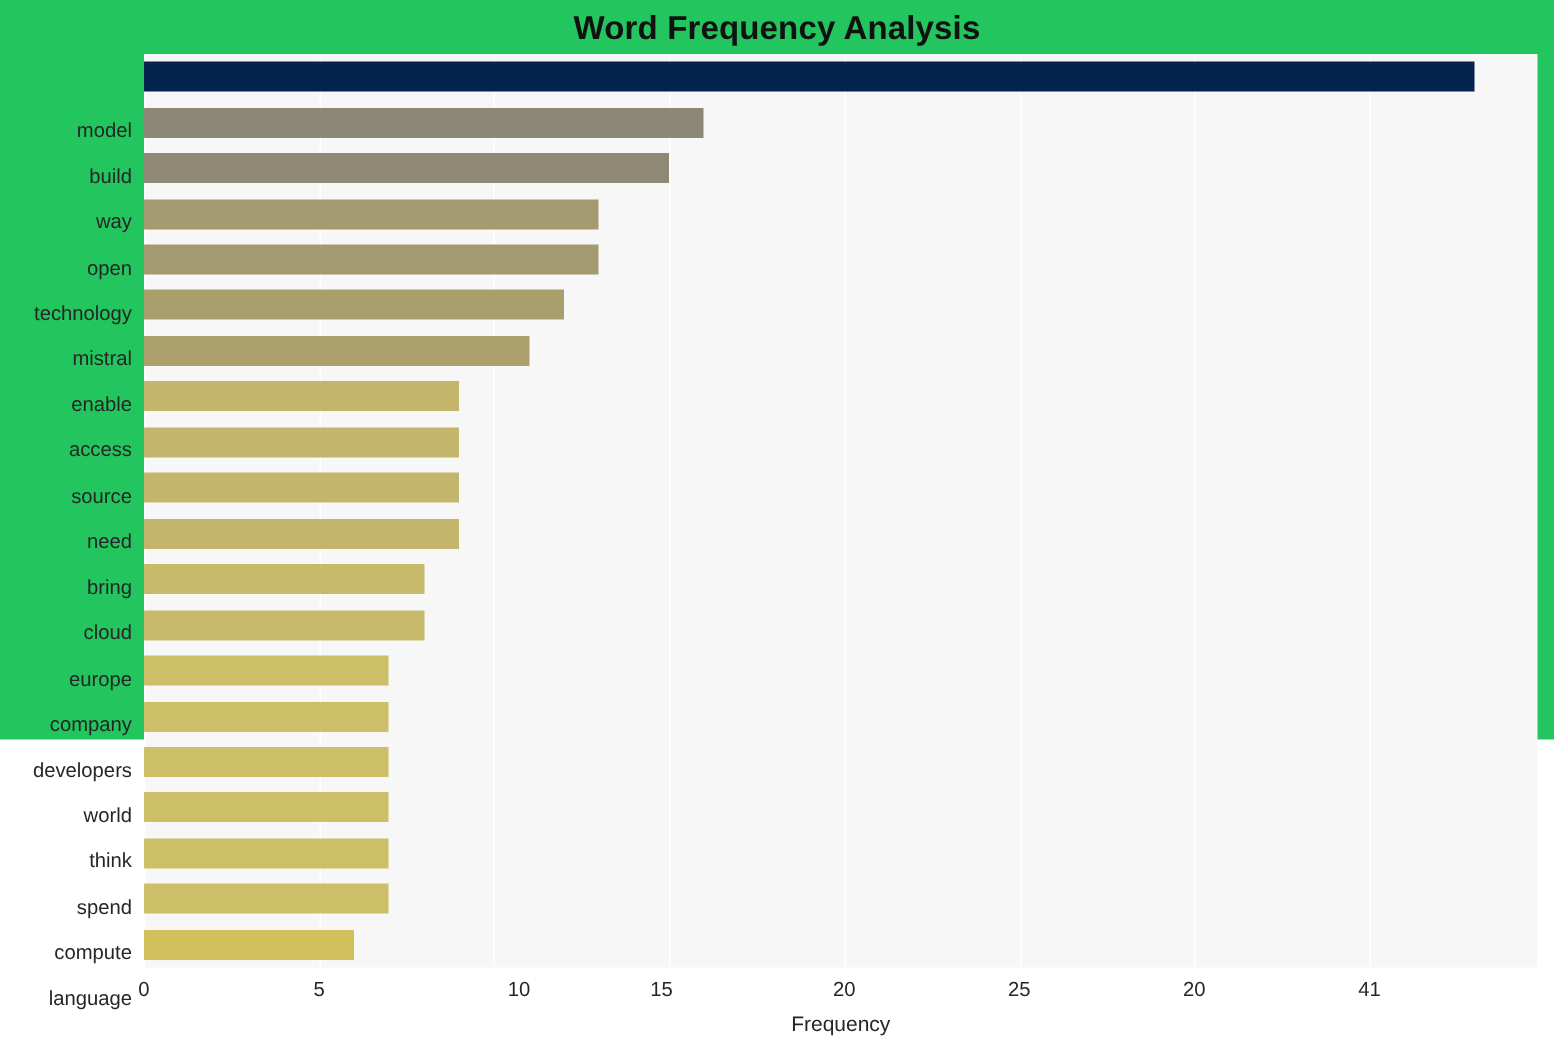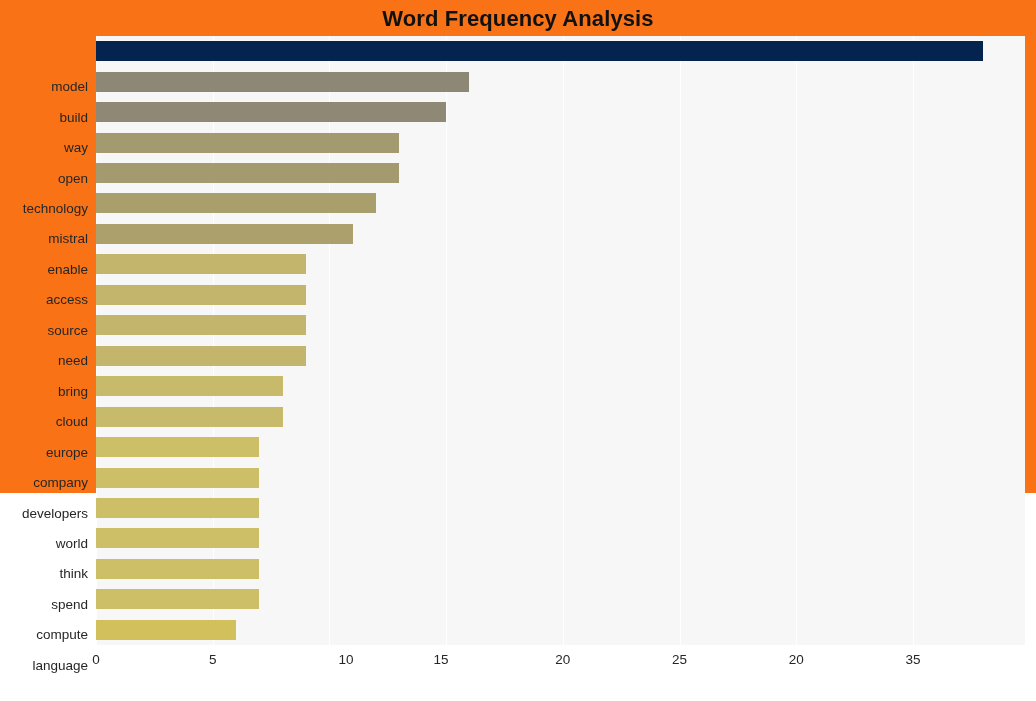--- a/index.html
+++ b/index.html
@@ -13,21 +13,21 @@
     height: 701px;
     font-family: "Liberation Sans", sans-serif;
     color: #262626;
     overflow: hidden;
   }
 
   #figure {
     position: relative;
     width: 1036px;
     height: 493px;
-    background: #f97316;
+    background: #22c55e;
   }
 
   
   #chart-title {
     position: absolute;
     left: 0;
     top: 6px;
     width: 1036px;
     text-align: center;
     font-size: 22px;
@@ -232,17 +232,18 @@
   </div>
 
   <div id="x-axis">
       <div class="xtick-label" style="left: 0px;">0</div>
       <div class="xtick-label" style="left: 116.709px;">5</div>
       <div class="xtick-label" style="left: 250px;">10</div>
       <div class="xtick-label" style="left: 345px;">15</div>
       <div class="xtick-label" style="left: 466.834px;">20</div>
       <div class="xtick-label" style="left: 583.543px; text-align: center;">25</div>
       <div class="xtick-label" style="left: 700.251px;">20</div>
-      <div class="xtick-label" style="left: 816.96px;">35</div>
+      <div class="xtick-label" style="left: 816.96px;">41</div>
     </div>
 
+  <div id="xlabel">Frequency</div>
 
 </div>
 
 </body></html>

